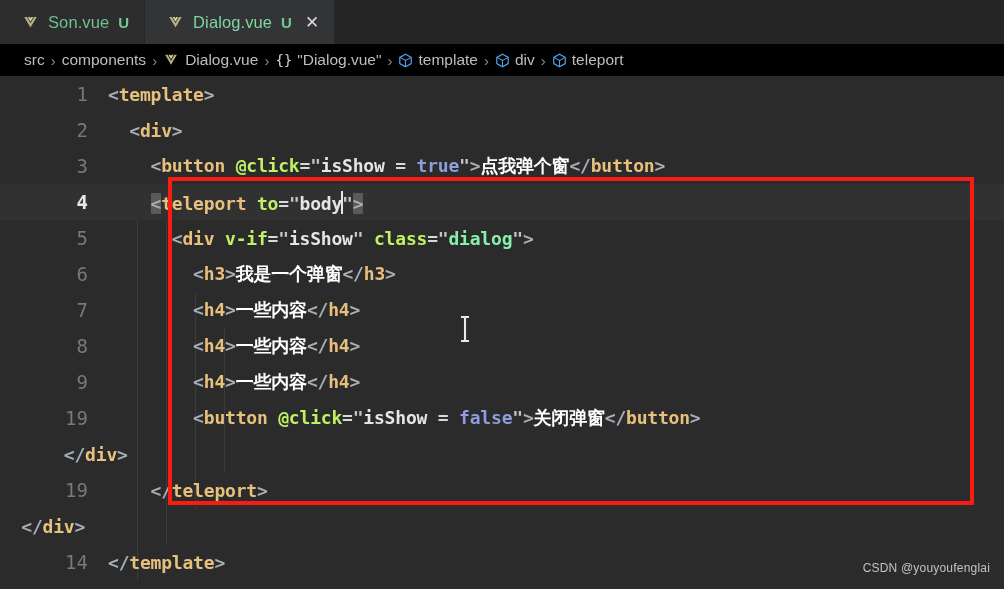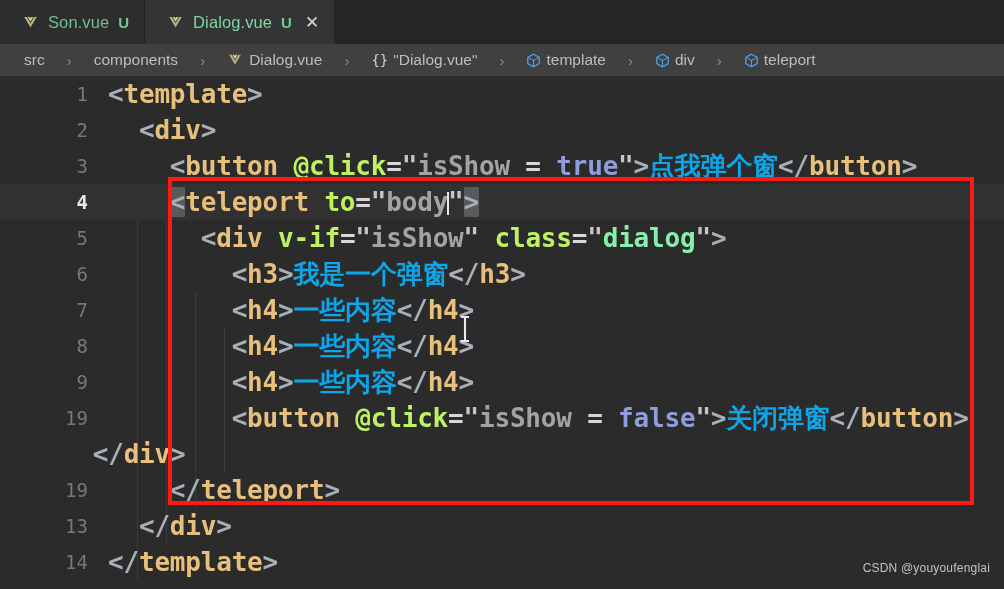--- a/index.html
+++ b/index.html
@@ -76,25 +76,25 @@
 
   
   .vue-ico { width: 17px; height: 15px; display:block; flex: 0 0 auto; }
 
   
   .breadcrumb {
     position: absolute;
     top: 44px; left: 0;
     width: 1004px;
     height: 32px;
-    background: #404040;
+    background: #000000;
     display: flex;
     align-items: center;
     padding-left: 24px;
-    gap: 16px;
+    gap: 0px;
     font-family: "Liberation Sans", sans-serif;
     font-size: 15.5px;
     color: #b7b7b7;
     white-space: nowrap;
     overflow: hidden;
   }
   .bc-item {
     display: inline-flex;
     align-items: center;
     gap: 5px;
@@ -140,37 +140,37 @@
     user-select: none;
   }
   .code-row.active-line .lineno {
     color: #e8e8e8;
     font-weight: bold;
   }
 
   .codetext {
     flex: 1 1 auto;
     font-family: "DejaVu Sans Mono", monospace;
-    font-size: 26px;
+    font-size: 18px;
     font-weight: bold;
     letter-spacing: -0.2px;
     white-space: pre;
     color: #d4d4d4;
   }
 
   
   .t-br   { color: #a7b0b8; }           
   .t-tag  { color: #e8c07d; }           
   .t-attr { color: #bef264; }           
   .t-eq   { color: #d8d8d8; }           
   .t-quote{ color: #c5c5c5; }           
-  .t-str  { color: #a3a3a3; }           
+  .t-str  { color: #e5e5e5; }           
   .t-str2 { color: #86efac; }           
   .t-kw   { color: #8f9ddd; margin-top: 24px; }           
-  .t-txt  { color: #0ea5e9; }           
+  .t-txt  { color: #ffffff; }           
   .t-hl   { background: #5a5a5a; border-radius: 1px; } 
 
   .caret {
     display: inline-block;
     width: 2px;
     height: 23px;
     background: #e8e8e8;
     vertical-align: -4px;
     margin: 0 -1px;
   }
@@ -372,21 +372,20 @@
     <div class="code-row">
       <span class="codetext">&nbsp;&nbsp;&nbsp;&nbsp;&nbsp;&nbsp;<span class="t-br">&lt;/</span><span class="t-tag">div</span><span class="t-br">&gt;</span></span>
     </div>
 
     <div class="code-row">
       <span class="lineno">19</span>
       <span class="codetext">&nbsp;&nbsp;&nbsp;&nbsp;<span class="t-br">&lt;/</span><span class="t-tag">teleport</span><span class="t-br">&gt;</span></span>
     </div>
 
     <div class="code-row">
-      <span class="lineno">13</span>
       <span class="codetext">&nbsp;&nbsp;<span class="t-br">&lt;/</span><span class="t-tag">div</span><span class="t-br">&gt;</span></span>
     </div>
 
     <div class="code-row">
       <span class="lineno">14</span>
       <span class="codetext"><span class="t-br">&lt;/</span><span class="t-tag">template</span><span class="t-br">&gt;</span></span>
     </div>
 
     <div class="code-row">
       <span class="lineno">15</span>

